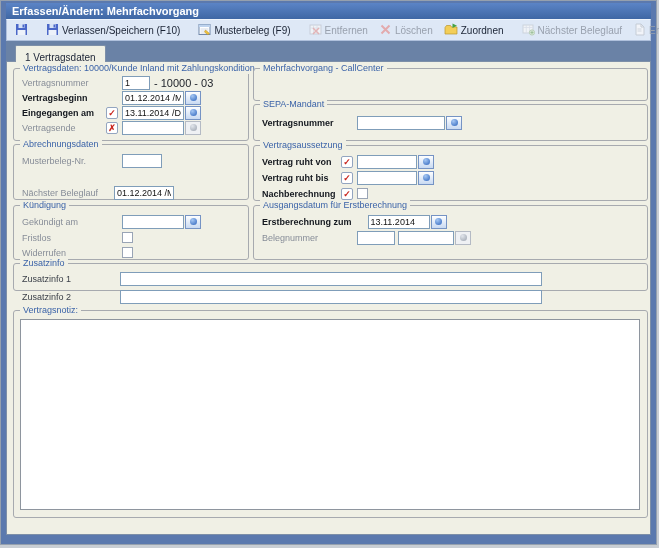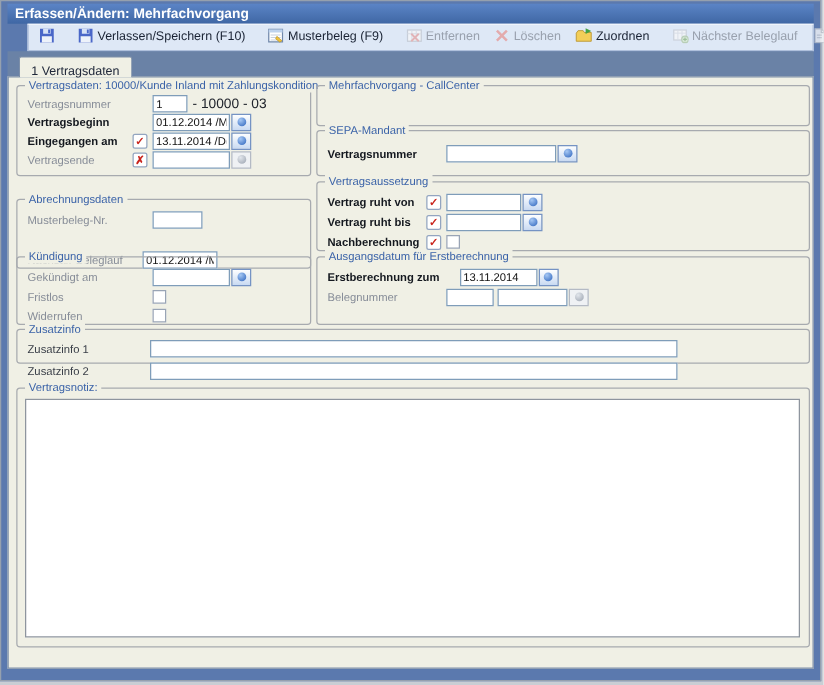--- a/index.html
+++ b/index.html
@@ -5,21 +5,21 @@
   * { box-sizing: border-box; margin: 0; padding: 0; }
   body { font-family: "Liberation Sans", sans-serif; background:#ffffff; }
   .screen { position:relative; width:659px; height:548px; background:#C9CED4; overflow:hidden; }
   .window { position:absolute; left:0; top:0; width:657px; height:545px;
             background:#5B79AE; border:1px solid #95A0AE;
             padding:2px 5px 9px 5px; display:flex; flex-direction:column; }
   .titlebar { height:16px; background:linear-gradient(#5B84C6,#3F67A4); color:#fff;
               font-size:11px; font-weight:bold; line-height:16px; padding-left:6px;
               white-space:nowrap; }
   .toolbar { height:22px; background:#DEE8F6; border:1px solid #AFC0DC; border-top-color:#EFF4FB;
-             display:flex; align-items:flex-start; padding:0 3px; gap:1px;margin-left:16px; }
+             display:flex; align-items:center; padding:0 3px; gap:1px; }
   .tbtn { display:flex; align-items:center; gap:3px; height:19px; padding:0 5px;
           font-size:10px; color:#1A2334; white-space:nowrap; cursor:default; }
   .tbtn.dis { color:#99A1AE; }
   .tbtn.dis svg { opacity:.8; }
   .tsep { width:1px; height:15px; background:#A9BAD6; margin:0 3px; box-shadow:1px 0 0 #F3F7FC; }
   .tabstrip { height:20px; background:#6A82A6; display:flex; align-items:flex-end; padding-left:9px; }
   .tab { height:17px; background:#F0F0E5; border:1px solid #7D8FA8; border-bottom:none;
          border-radius:2px 2px 0 0; font-size:10px; color:#20283A; padding:6px 9px 0 9px;
          position:relative; z-index:2; margin-bottom:-1px; }
   .content { flex:1; background:#F0F0E5; border:1px solid #7D8FA8; position:relative; z-index:1; }
@@ -171,21 +171,21 @@
           <span class="islot">
               <span class="chkicon">✗</span>
             </span>
           <input class="inp w62" value="" style="">
           <span class="spin off">
               <span class="dot"></span>
             </span>
         </div>
       </div>
 
-      <div class="grp" style="left:6px; top:97px; width:236px; height:56px;">
+      <div class="grp" style="left:6px; top:82px; width:236px; height:56px;">
         <span class="gt">Abrechnungsdaten</span>
         <div class="row" style="top:8px">
           <span class="lbl dim">Musterbeleg-Nr.</span>
           <span class="islot"></span>
           <input class="inp w40" value="" style="">
         </div>
         <div class="row" style="top:40px">
           <span class="lbl dim">Nächster Beleglauf</span>
           <span class="islot"></span>
           <input class="inp w60 shl" value="01.12.2014 /Mo" style="">

